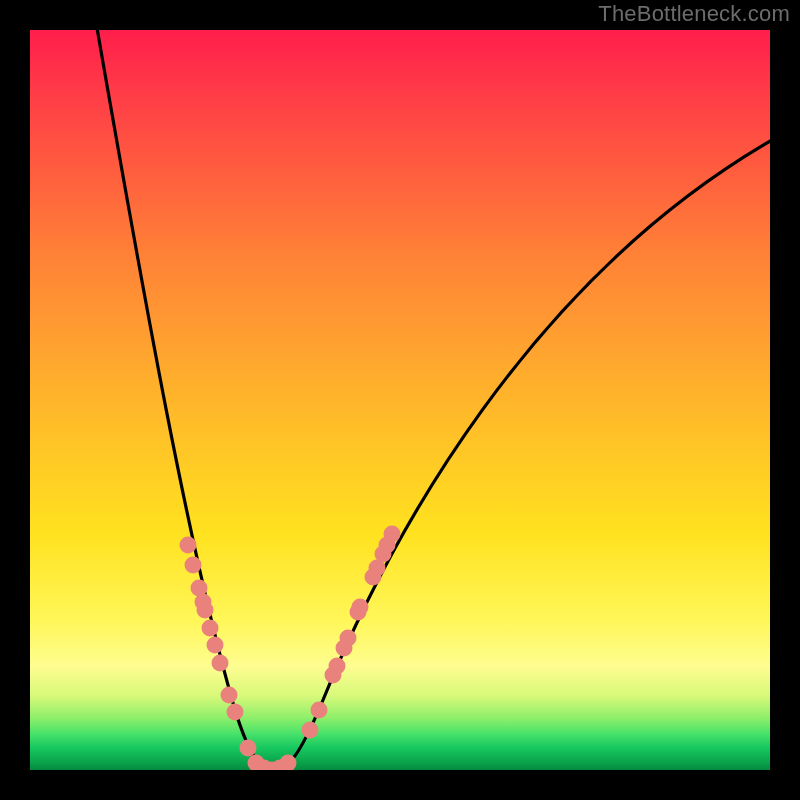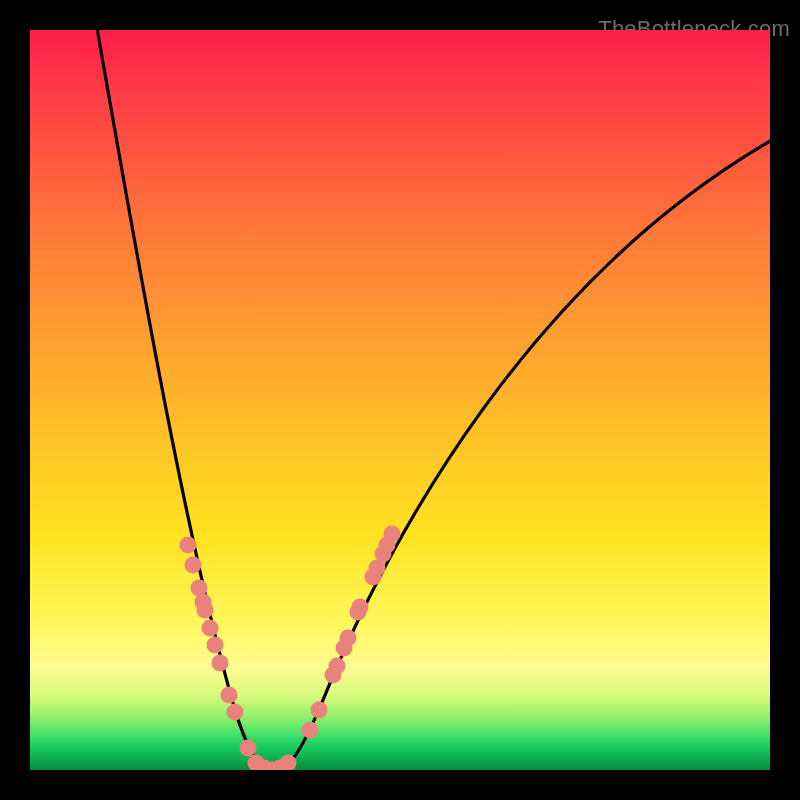--- a/index.html
+++ b/index.html
@@ -40,21 +40,21 @@
       #0aa24a 99%,
       #058a40 100%
     );
   }
   svg.curve {
     position: absolute;
     inset: 0;
   }
   .watermark {
     position: absolute;
-    top: 16px;
+    top: 1px;
     right: 10px;
     color: #6c6c6c;
     font-size: 22px;
     letter-spacing: 0.2px;
     font-weight: 400;
   }
 </style>
 </head>
 <body>
 

